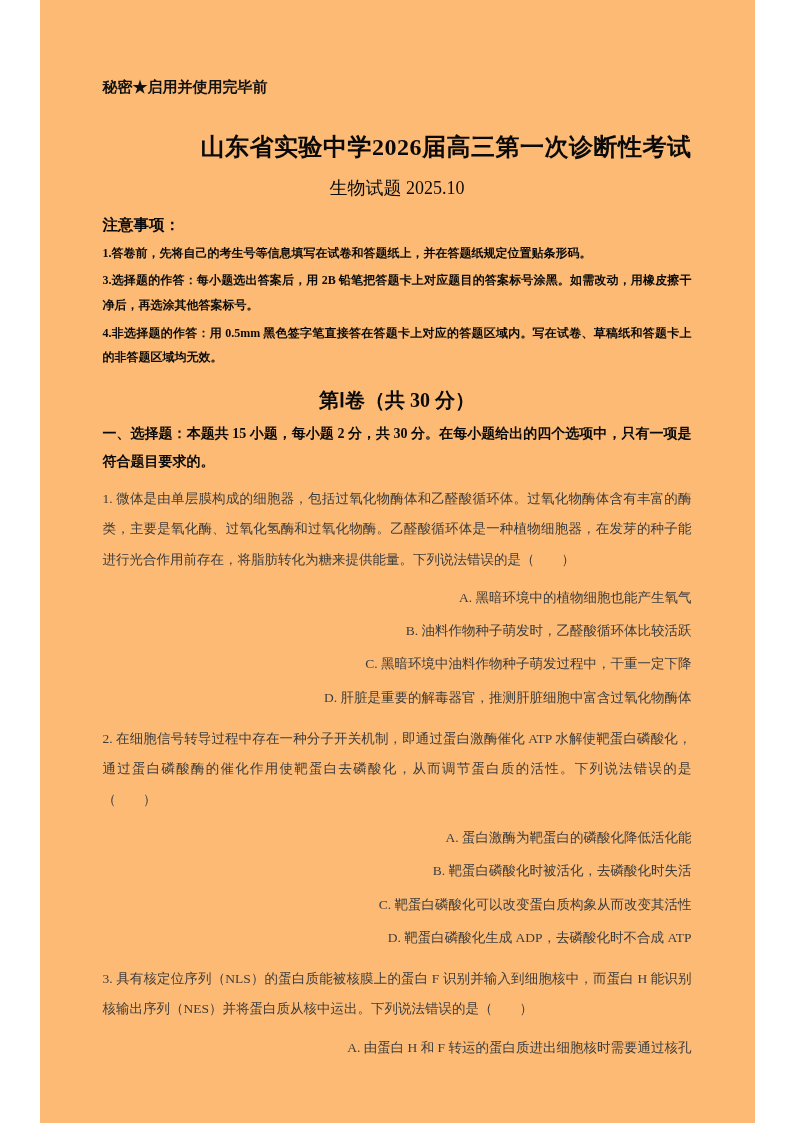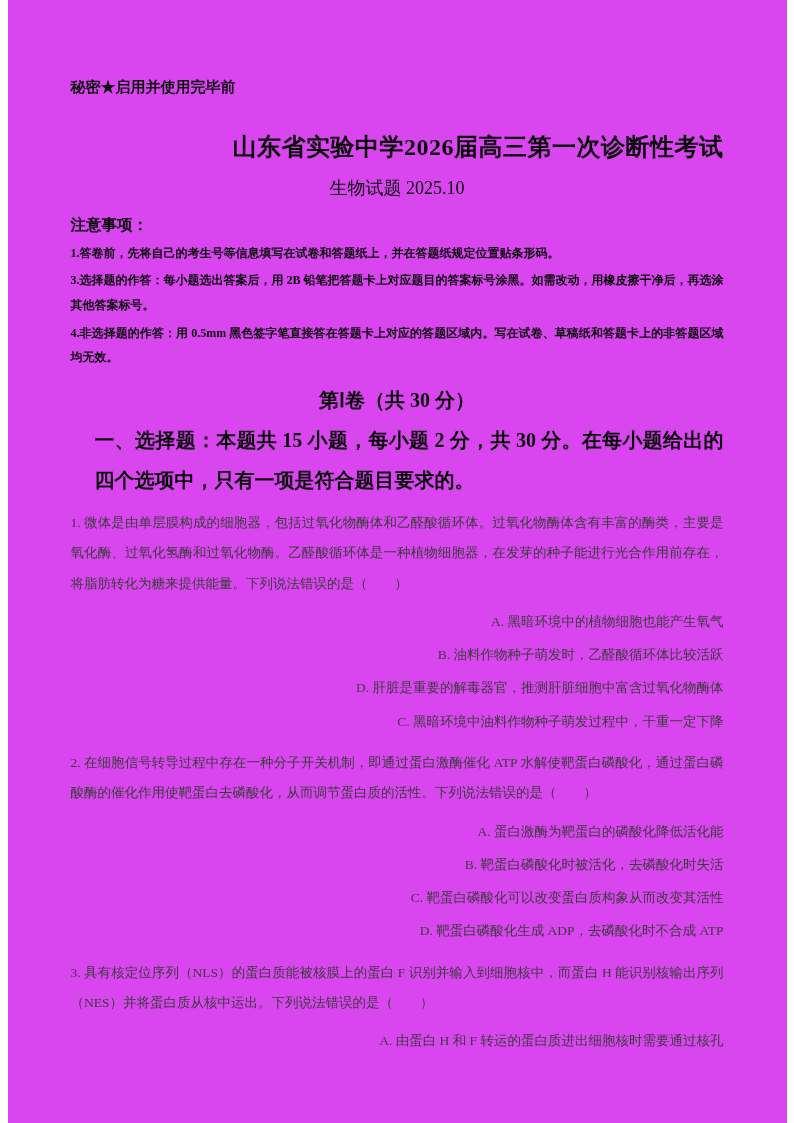--- a/index.html
+++ b/index.html
@@ -1,22 +1,22 @@
 <!DOCTYPE html>
 <html><head>
 <meta charset="utf-8">
 <style>
   * { margin: 0; padding: 0; box-sizing: border-box; }
   html, body { background: #ffffff; }
   .page {
     position: relative;
-    width: 779px;
+    width: 715px;
     height: 1123px;
     margin: 0 auto;
-    background: #d946ef;
+    background: #fdba74;
     font-family: "Liberation Serif", serif;
     color: #000000;
     padding: 78px 63px 0 63px;
     overflow: hidden;
   }
   .security-line {
     font-size: 15px;
     font-weight: bold;
     color: #111111;
   }
@@ -52,27 +52,26 @@
   }
   .part-title {
     text-align: center;
     font-size: 20px;
     font-weight: bold;
     margin-top: 12px;
     line-height: 1.8;
     color: #0a0a0a;
   }
   .section-instruction {
-    font-size: 20px;
+    font-size: 14px;
     font-weight: bold;
     line-height: 2.0;
     text-align: justify;
     margin-top: 2px;
     color: #0a0a0a;
-    margin-left: 24px;
   }
   .question { margin-top: 8px; }
   .stem {
     font-size: 13.5px;
     color: #3c3c3c;
     line-height: 2.25;
     text-align: justify;
   }
   .option {
     font-size: 13.5px;
@@ -101,22 +100,22 @@
   <p class="notice-item">4.非选择题的作答：用 0.5mm 黑色签字笔直接答在答题卡上对应的答题区域内。写在试卷、草稿纸和答题卡上的非答题区域均无效。</p>
 
   <div class="part-title">第Ⅰ卷（共 30 分）</div>
 
   <p class="section-instruction">一、选择题：本题共 15 小题，每小题 2 分，共 30 分。在每小题给出的四个选项中，只有一项是符合题目要求的。</p>
 
   <div class="question">
     <p class="stem">1. 微体是由单层膜构成的细胞器，包括过氧化物酶体和乙醛酸循环体。过氧化物酶体含有丰富的酶类，主要是氧化酶、过氧化氢酶和过氧化物酶。乙醛酸循环体是一种植物细胞器，在发芽的种子能进行光合作用前存在，将脂肪转化为糖来提供能量。下列说法错误的是（　　）</p>
     <p class="option">A. 黑暗环境中的植物细胞也能产生氧气</p>
     <p class="option">B. 油料作物种子萌发时，乙醛酸循环体比较活跃</p>
+    <p class="option">C. 黑暗环境中油料作物种子萌发过程中，干重一定下降</p>
     <p class="option">D. 肝脏是重要的解毒器官，推测肝脏细胞中富含过氧化物酶体</p>
-    <p class="option">C. 黑暗环境中油料作物种子萌发过程中，干重一定下降</p>
   </div>
 
   <div class="question">
     <p class="stem">2. 在细胞信号转导过程中存在一种分子开关机制，即通过蛋白激酶催化 ATP 水解使靶蛋白磷酸化，通过蛋白磷酸酶的催化作用使靶蛋白去磷酸化，从而调节蛋白质的活性。下列说法错误的是（　　）</p>
     <p class="option">A. 蛋白激酶为靶蛋白的磷酸化降低活化能</p>
     <p class="option">B. 靶蛋白磷酸化时被活化，去磷酸化时失活</p>
     <p class="option">C. 靶蛋白磷酸化可以改变蛋白质构象从而改变其活性</p>
     <p class="option">D. 靶蛋白磷酸化生成 ADP，去磷酸化时不合成 ATP</p>
   </div>
 

